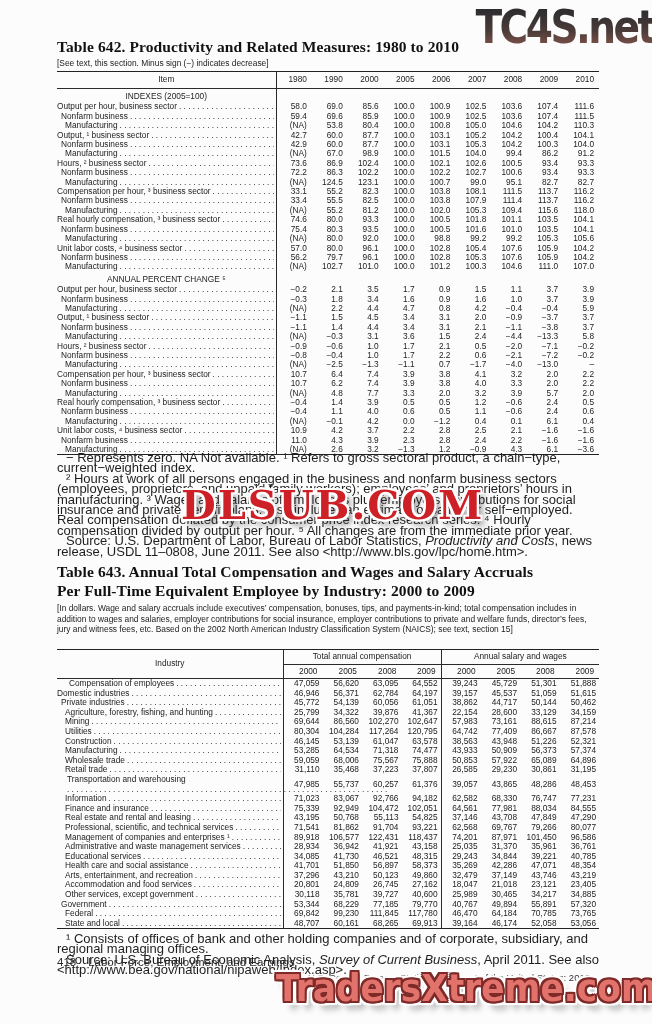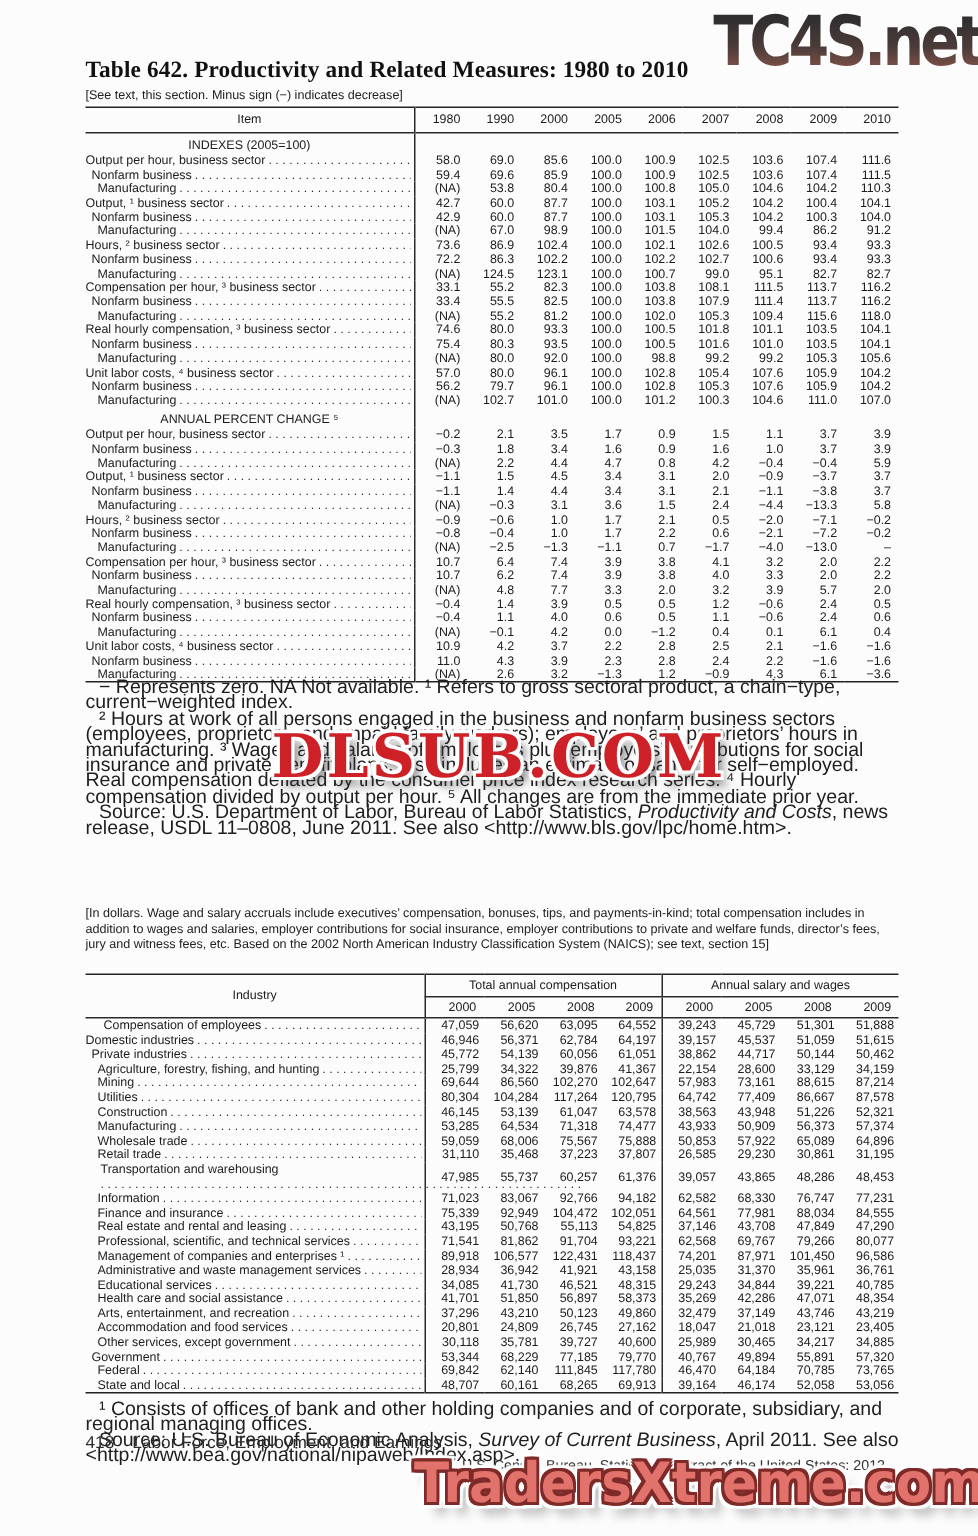--- a/index.html
+++ b/index.html
@@ -764,20 +764,24 @@
   </table>
 
   <div class="foot t642-foot">
     <p>− Represents zero. NA Not available. ¹ Refers to gross sectoral product, a chain−type, current−weighted index.</p>
     <p>² Hours at work of all persons engaged in the business and nonfarm business sectors (employees, proprietors, and unpaid family workers); employees’ and proprietors’ hours in manufacturing. ³ Wages and salaries of employees plus employers’ contributions for social insurance and private benefit plans. Also includes an estimate of same for self−employed. Real compensation deflated by the consumer price index research series. ⁴ Hourly compensation divided by output per hour. ⁵ All changes are from the immediate prior year.</p>
     <p class="src"><span>Source: U.S. Department of Labor, Bureau of Labor Statistics, </span><span class="it">Productivity and Costs</span><span>, news release, USDL 11–0808, June 2011. See also &lt;http://www.bls.gov/lpc/home.htm&gt;.</span></p>
   </div>
 
   <div class="wm wm-dlsub">DLSUB.COM</div>
 
+  <div class="t-title t643-title">
+    <div>Table 643. Annual Total Compensation and Wages and Salary Accruals</div>
+    <div>Per Full-Time Equivalent Employee by Industry: 2000 to 2009</div>
+  </div>
   <div class="t-note t643-note">[In dollars. Wage and salary accruals include executives’ compensation, bonuses, tips, and payments-in-kind; total compensation includes in addition to wages and salaries, employer contributions for social insurance, employer contributions to private and welfare funds, director’s fees, jury and witness fees, etc. Based on the 2002 North American Industry Classification System (NAICS); see text, section 15]</div>
 
   <table id="t643">
     <colgroup>
       <col class="c-ind">
       <col class="c-v">
         <col class="c-v">
         <col class="c-v">
         <col class="c-v">
       <col class="c-v">
@@ -1172,21 +1176,21 @@
           <td class="num">57,320</td>
         </tr>
         <tr>
           <td class="item">
             <div class="lab" style="padding-left: 8px;">
               <span class="t">Federal</span>
               <span class="dots"> . . . . . . . . . . . . . . . . . . . . . . . . . . . . . . . . . . . . . . . . . . . . . . . . . . . . . . . . . . . . . . . . . . . . . .</span>
             </div>
           </td>
           <td class="num bl">69,842</td>
-          <td class="num">62,140</td>
+          <td class="num">99,230</td>
           <td class="num">111,845</td>
           <td class="num">117,780</td>
           <td class="num bl">46,470</td>
           <td class="num">64,184</td>
           <td class="num">70,785</td>
           <td class="num">73,765</td>
         </tr>
         <tr>
           <td class="item">
             <div class="lab" style="padding-left: 8px;">

